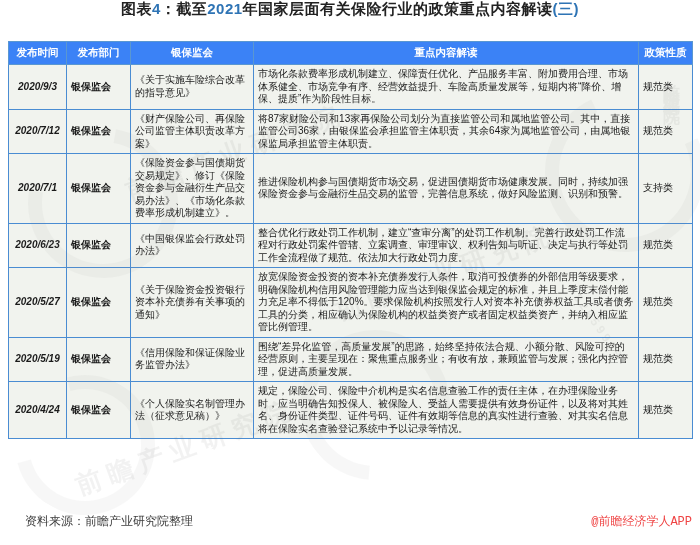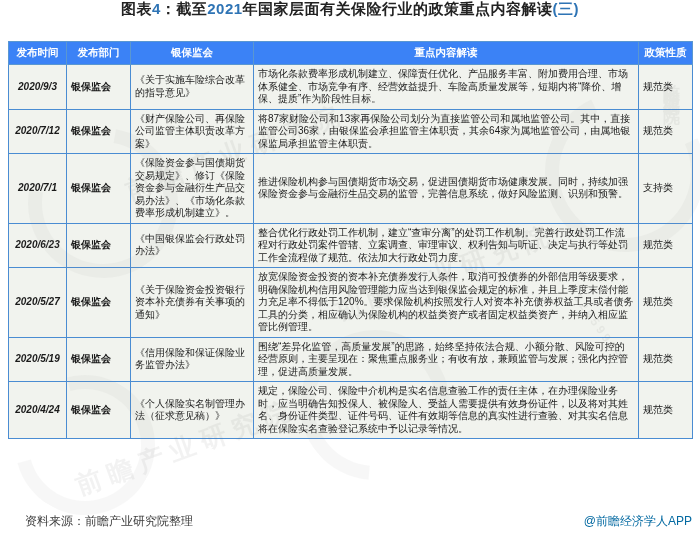--- a/index.html
+++ b/index.html
@@ -52,21 +52,21 @@
   td.c-content { text-align:left; }
   td.c-nature { text-align:left; }
   tr.last-row td { border-bottom:3px solid #1f3864; }
 
   .source {
     position:absolute; left:8px; top:513px;
     font-size:12px; color:#3d3d3d;margin-left:17px;
   }
   .brand {
     position:absolute; right:8px; top:513px;
-    font-size:12px; color:#0369a1;
+    font-size:12px; color:#ef4444;font-family:Liberation Mono, monospace;
   }
 
   
   .wm-layer { position:absolute; inset:0; pointer-events:none; z-index:5; }
   .wm-circle {
     position:absolute;
     border:14px solid #8a8a8a;
     border-top-color:transparent;
     border-radius:50%;
     opacity:0.06;

